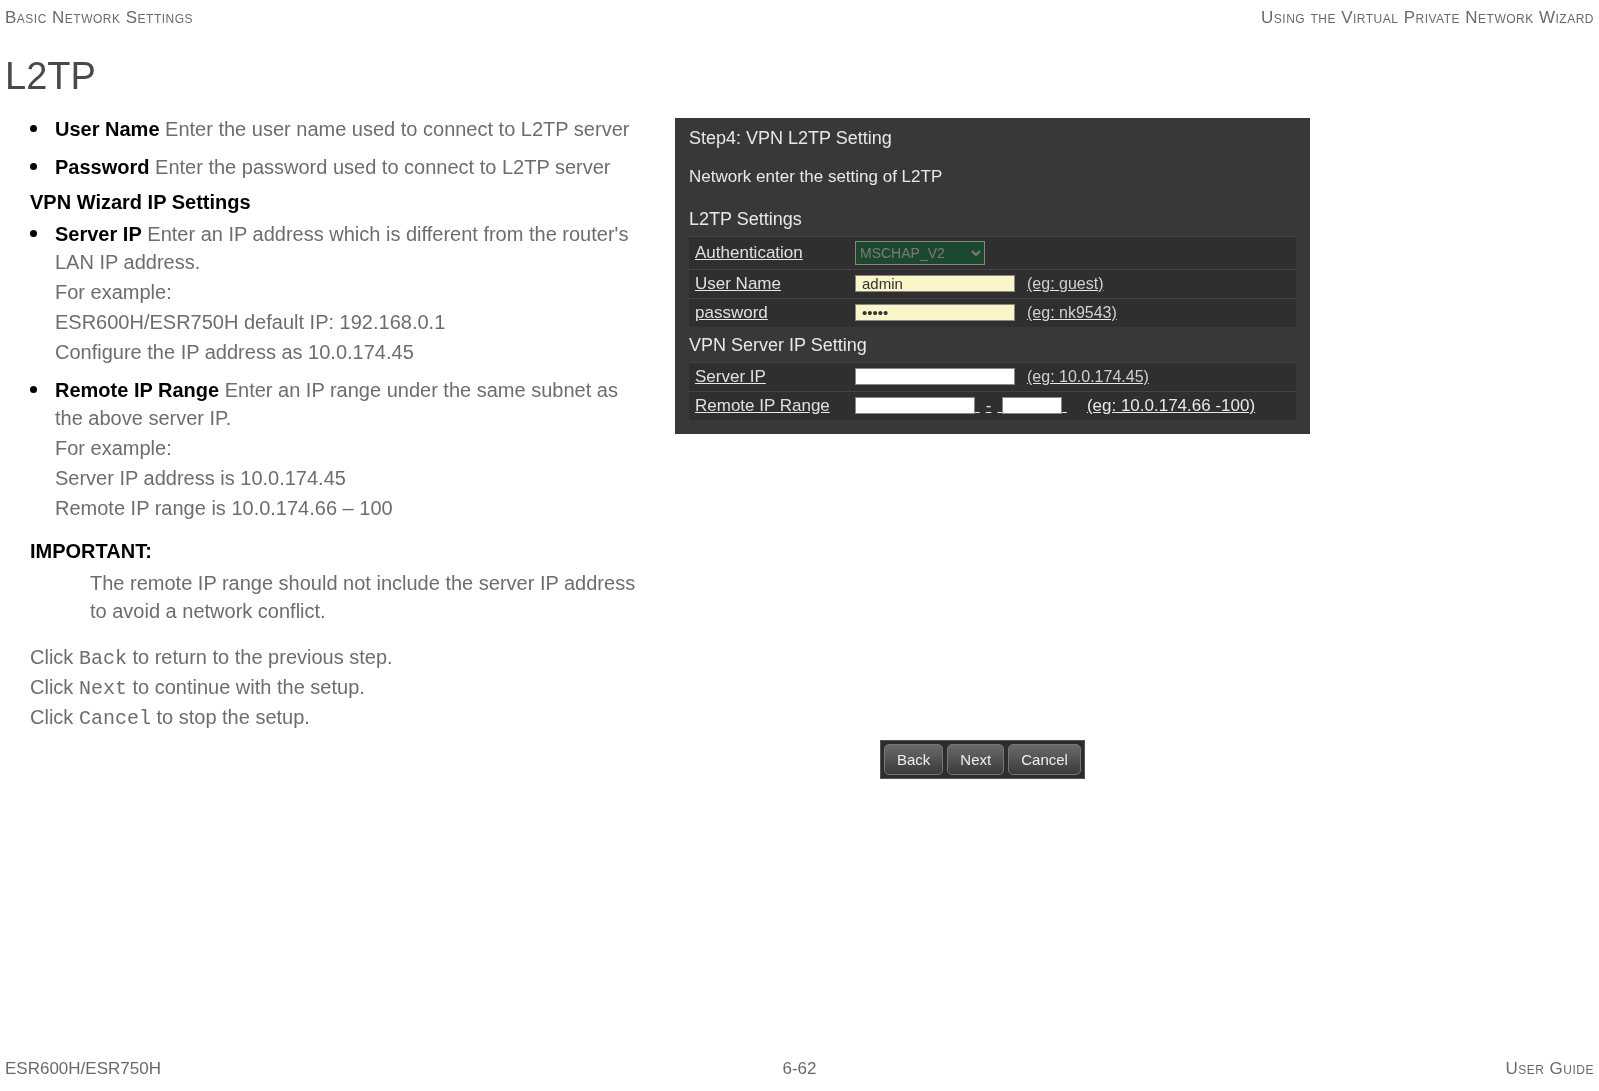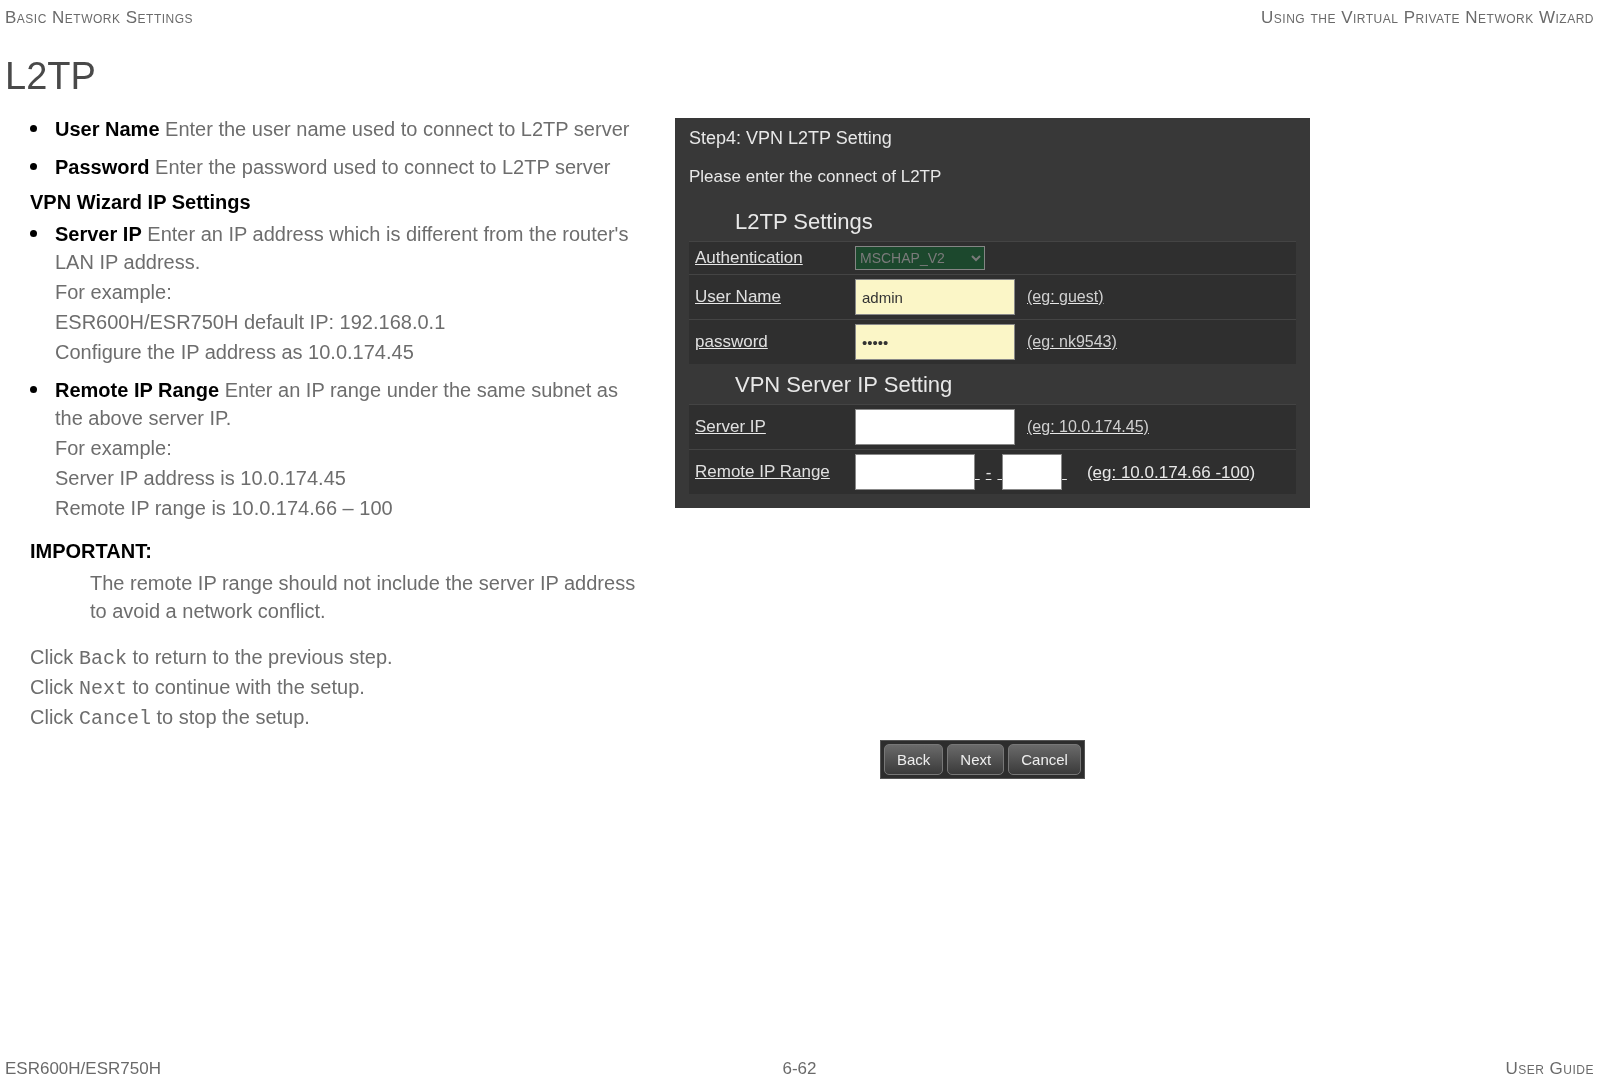--- a/index.html
+++ b/index.html
@@ -108,42 +108,41 @@
     }
     .shot .step-title {
       font-size: 18px;
       margin-bottom: 18px;
     }
     .shot .step-sub {
       font-size: 17px;
       margin-bottom: 22px;
     }
     .shot .group-title {
-      font-size: 22px;
+      font-size: 18px;
       margin-bottom: 6px;
       margin-top: 4px;
-      margin-left: 46px;
     }
     .shot table {
       width: 100%;
       border-collapse: collapse;
       text-decoration: underline;
     }
     .shot td {
       padding: 4px 6px;
       vertical-align: middle;
       background: #2f2f2f;
       border-top: 1px solid #444;
     }
     .shot td.label { width: 160px; color: #e0e0e0; }
     .shot td.field { width: 170px; }
     .shot td.hint { color: #d0d0d0; font-size: 16px; }
     .shot input[type="text"], .shot input[type="password"] {
       width: 160px;
-      height: 36px;
+      height: 17px;
       font-size: 15px;
       padding: 2px 6px;
       border: 1px solid #888;
       background: #fbf6c7;
       color: #333;
     }
     .shot input.blank { background: #fff; }
     .shot select.disabled-look {
       width: 130px;
       height: 24px;
@@ -243,21 +242,21 @@
       <span>Click </span><span class="mono">Next</span><span> to continue with the setup.</span>
     </div>
     <div>
       <span>Click </span><span class="mono">Cancel</span><span> to stop the setup.</span>
     </div>
   </div>
 </div>
 
 <div class="shot">
   <div class="step-title">Step4: VPN L2TP Setting</div>
-  <div class="step-sub">Please enter the connect of L2TP</div>
+  <div class="step-sub">Network enter the setting of L2TP</div>
   <div class="group-title">L2TP Settings</div>
   <table>
     <tbody>
         <tr>
       <td class="label">Authentication</td>
       <td class="field">
         <select class="disabled-look" disabled="">
           <option>MSCHAP_V2</option>
         </select>
       </td>

